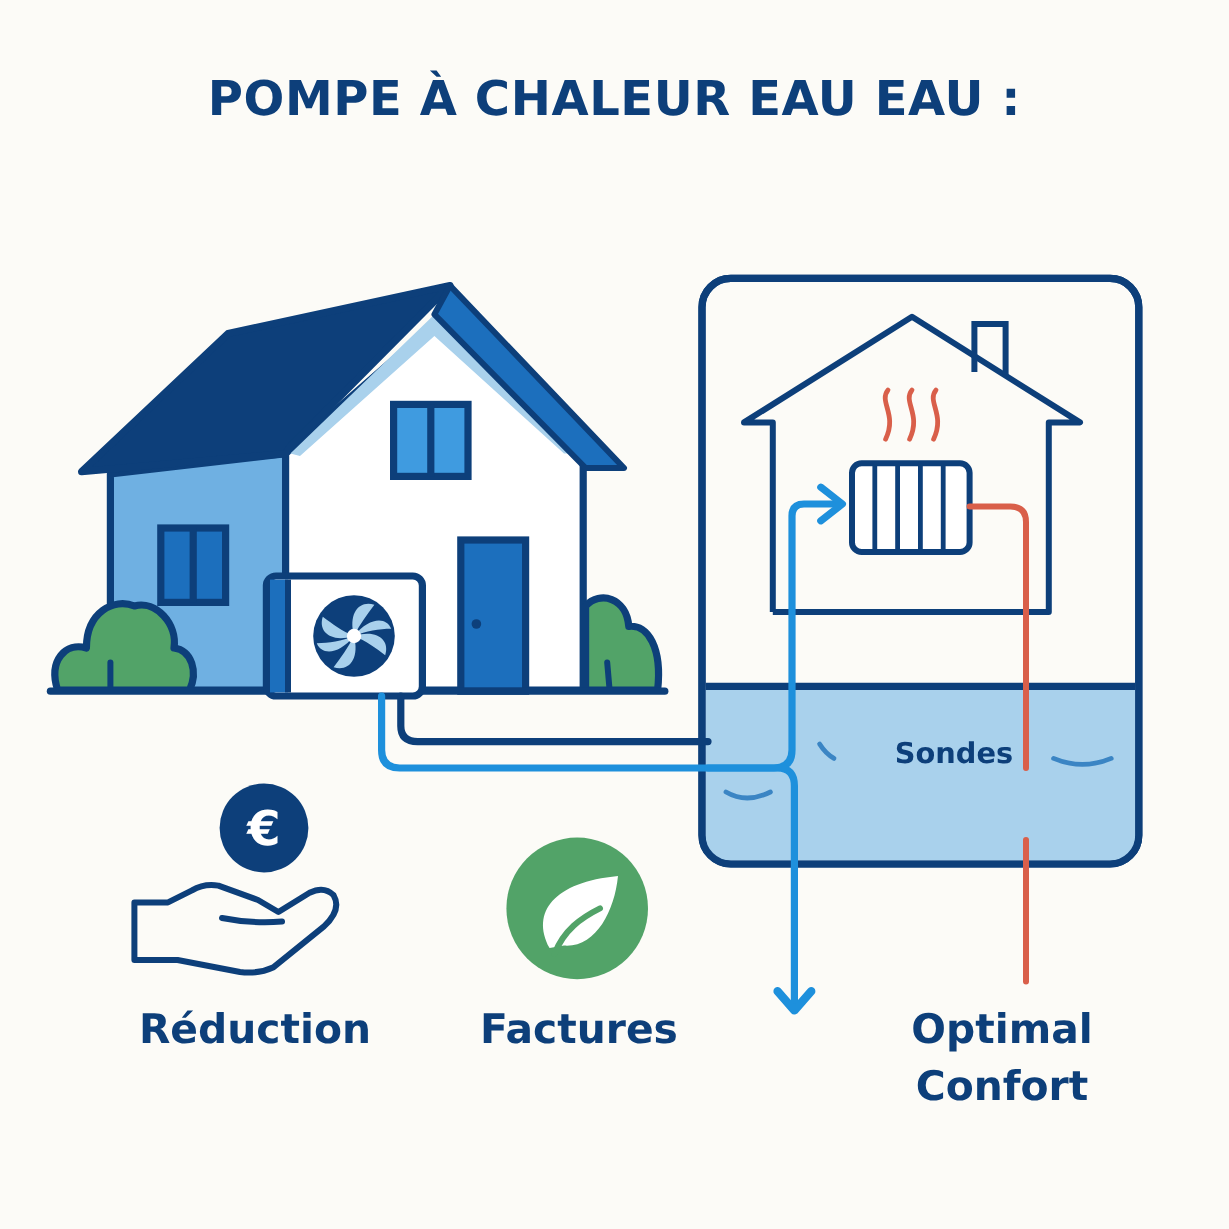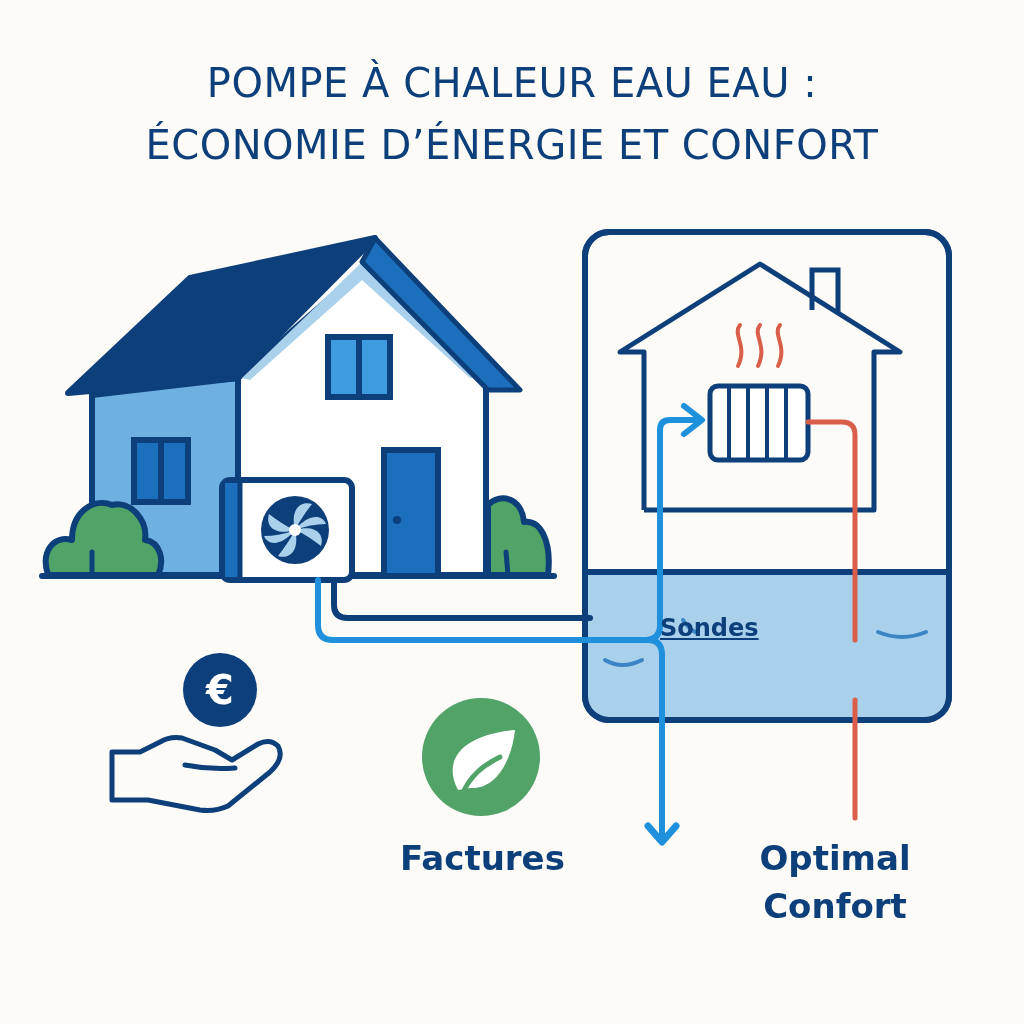--- a/index.html
+++ b/index.html
@@ -4,43 +4,42 @@
 <style>
   html, body { margin: 0; padding: 0; }
   body {
     width: 1024px; height: 1024px; overflow: hidden;
     background: #fcfbf7;
     font-family: "DejaVu Sans", "Liberation Sans", sans-serif;
     position: relative;
   }
   .title {
     position: absolute; left: 0; top: 52px; width: 1024px;
-    text-align: center; color: #0d3f7a; font-weight: normal;
+    text-align: center; color: #0d3f7a; font-weight: bold;
     font-size: 40px; line-height: 62px; letter-spacing: 0.5px;
   }
   .title div { white-space: nowrap; }
   svg.art { position: absolute; left: 0; top: 0; }
   .label {
     position: absolute; color: #0d3f7a; font-weight: bold;
     font-size: 34px; line-height: 48px; text-align: center;
     white-space: nowrap;
   }
   .label div { display: block; }
   .sondes {
     position: absolute; left: 660px; top: 610px; width: 270px;
-    color: #0d3f7a; font-weight: bold;
-    font-size: 24px; line-height: 36px; text-decoration: underline;
+    text-align: center; color: #0d3f7a; font-weight: bold;
+    font-size: 24px; line-height: 36px;
   }
 </style>
 </head>
 <body>
 
 <div class="title">
   <div>POMPE À CHALEUR EAU EAU :</div>
-  <div>ÉCONOMIE D’ÉNERGIE ET CONFORT</div>
 </div>
 
 <svg class="art" width="1024" height="1024" viewBox="0 0 1024 1024">
 
   <g>
 
     <polygon points="92,395 238,378 238,575 92,575" fill="#6fb0e2" stroke="#0d3f7a" stroke-width="6" stroke-linejoin="round"></polygon>
 
     <polygon points="238,378 362,270 486,385 486,575 238,575" fill="#ffffff" stroke="#0d3f7a" stroke-width="6" stroke-linejoin="round"></polygon>
 
@@ -149,20 +148,21 @@
     <path d="M458,790 C442,760 462,735 515,730 C512,760 496,790 470,788 Z" fill="#ffffff"></path>
     <path d="M462,795 C470,775 484,765 500,757" fill="none" stroke="#52a368" stroke-width="5" stroke-linecap="round"></path>
   </g>
 </svg>
 
 <div class="sondes">
   <div>Sondes</div>
 </div>
 
 <div class="label" style="left:70px; top:834px; width:285px;">
+  <div>Réduction</div>
 </div>
 <div class="label" style="left:365px; top:834px; width:235px;">
   <div>Factures</div>
 </div>
 <div class="label" style="left:730px; top:834px; width:210px;">
   <div>Optimal</div>
   <div>Confort</div>
 </div>
 
 </body></html>

